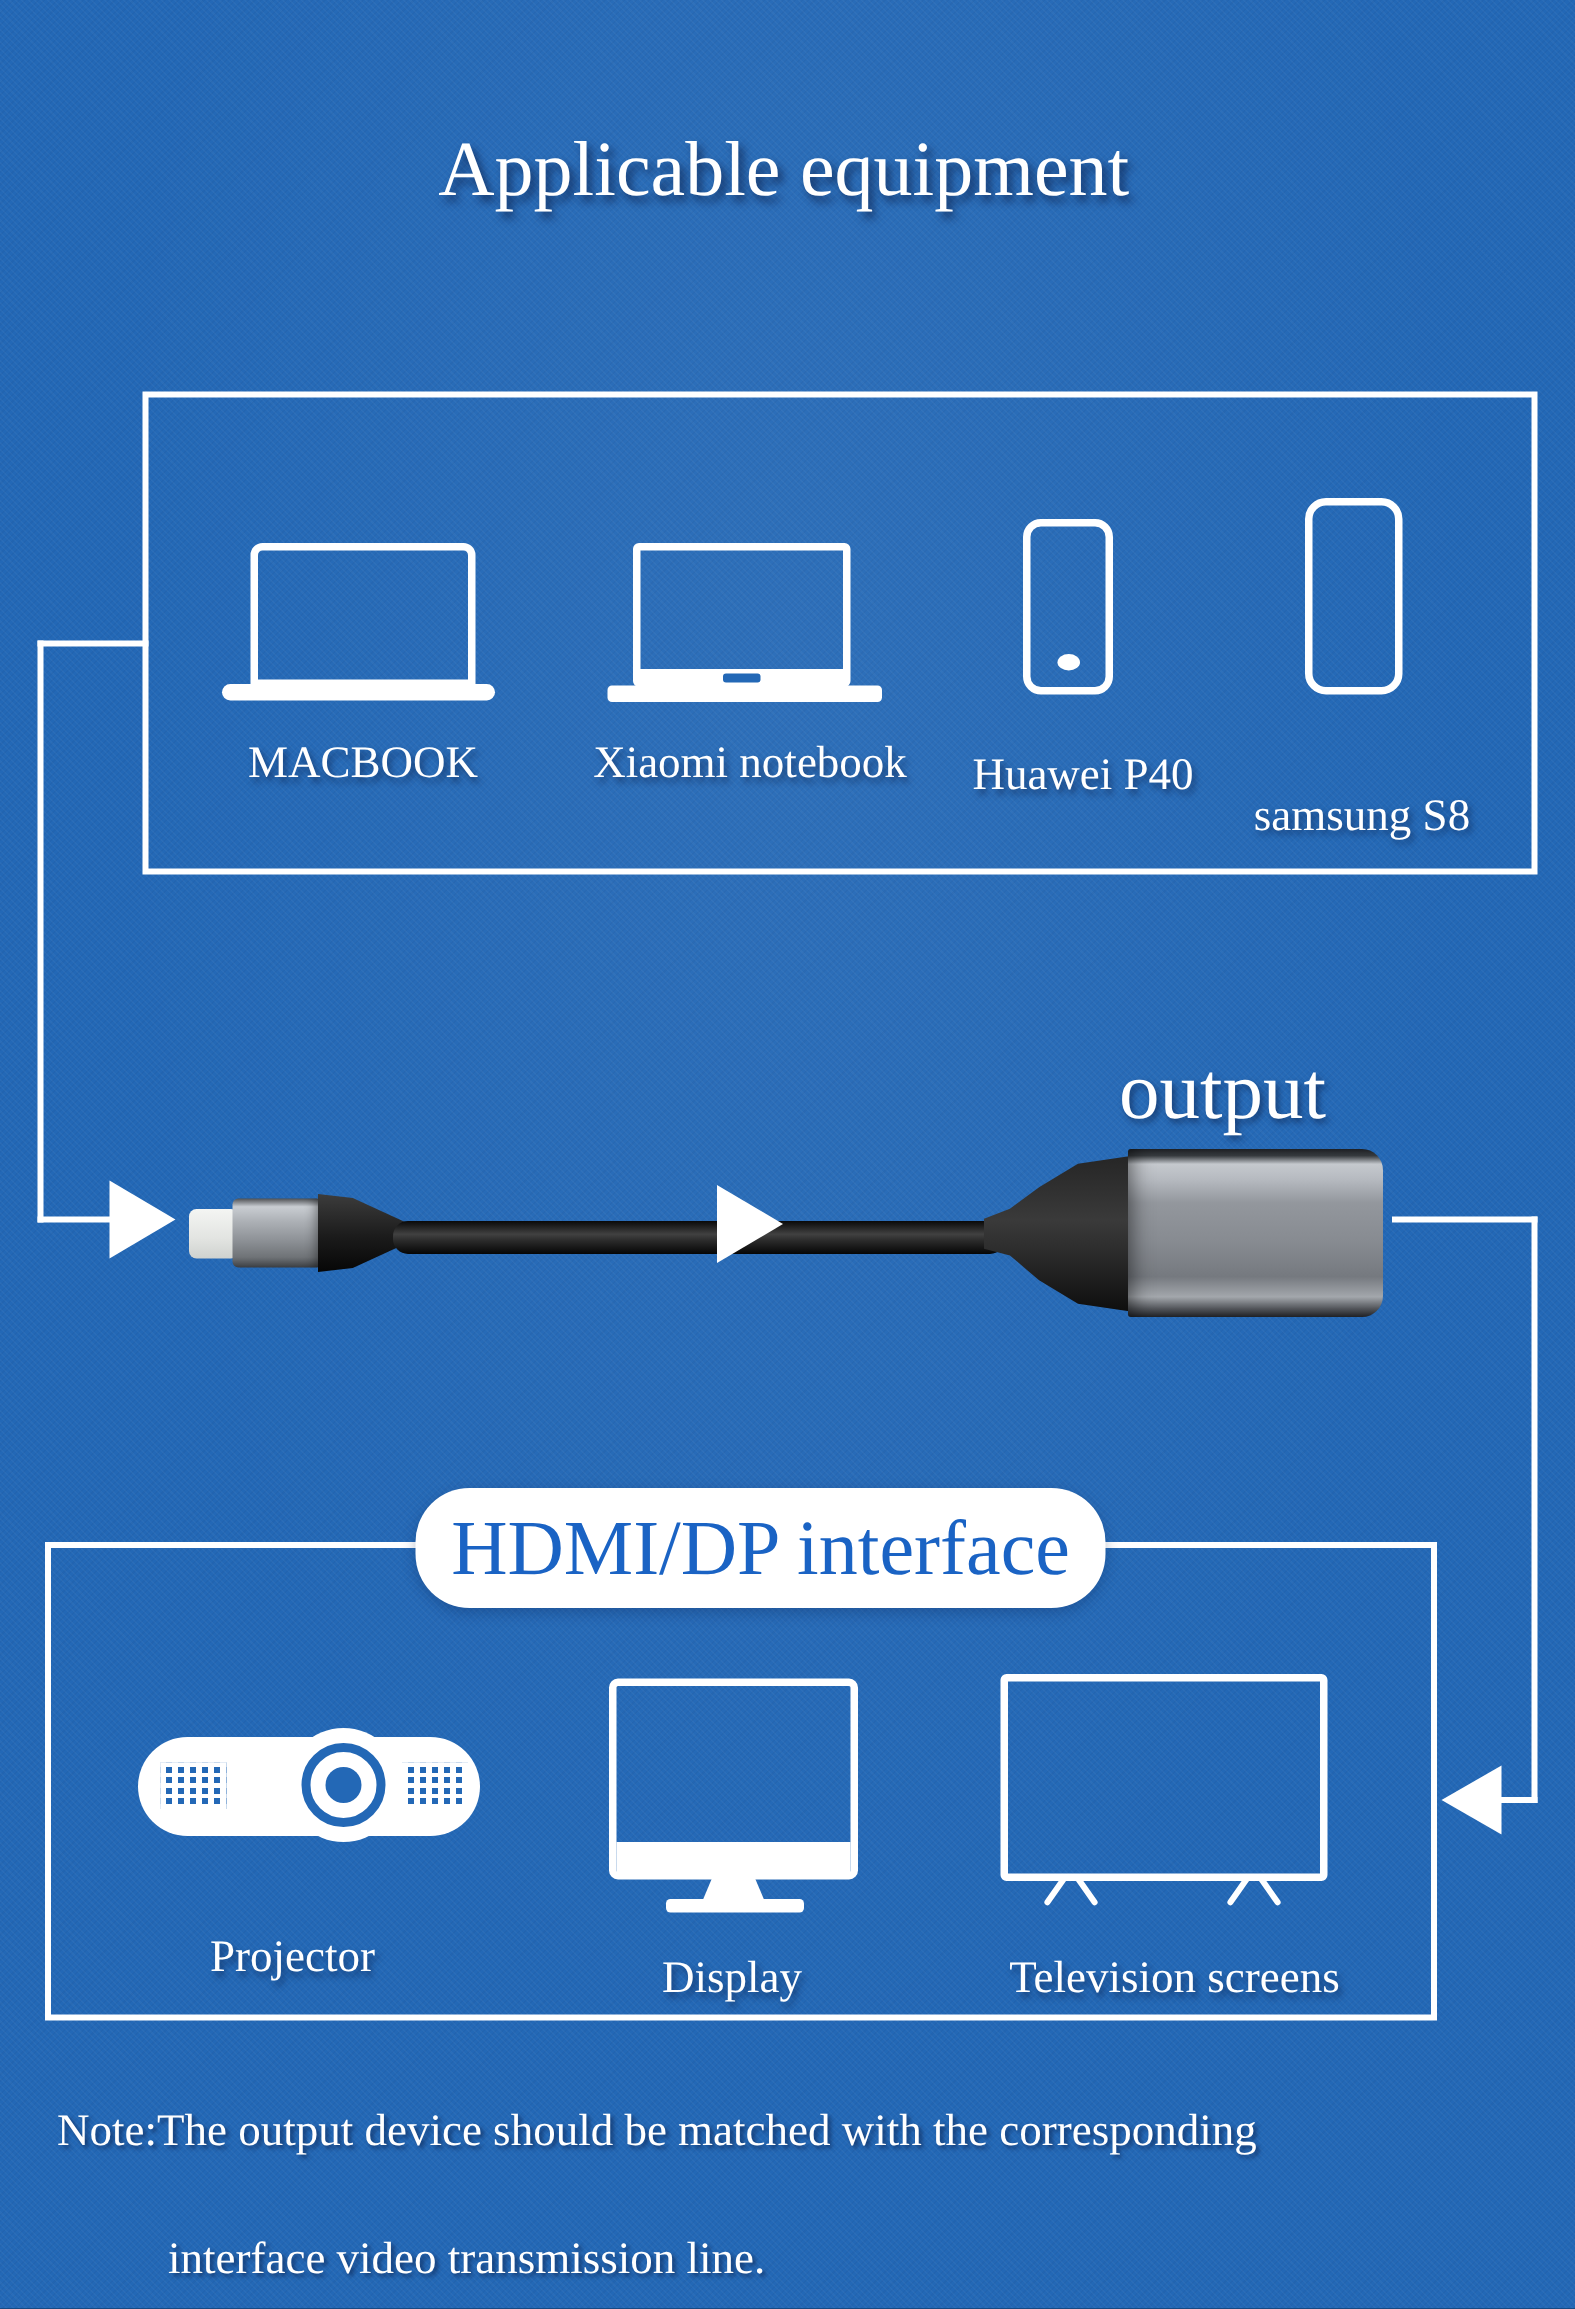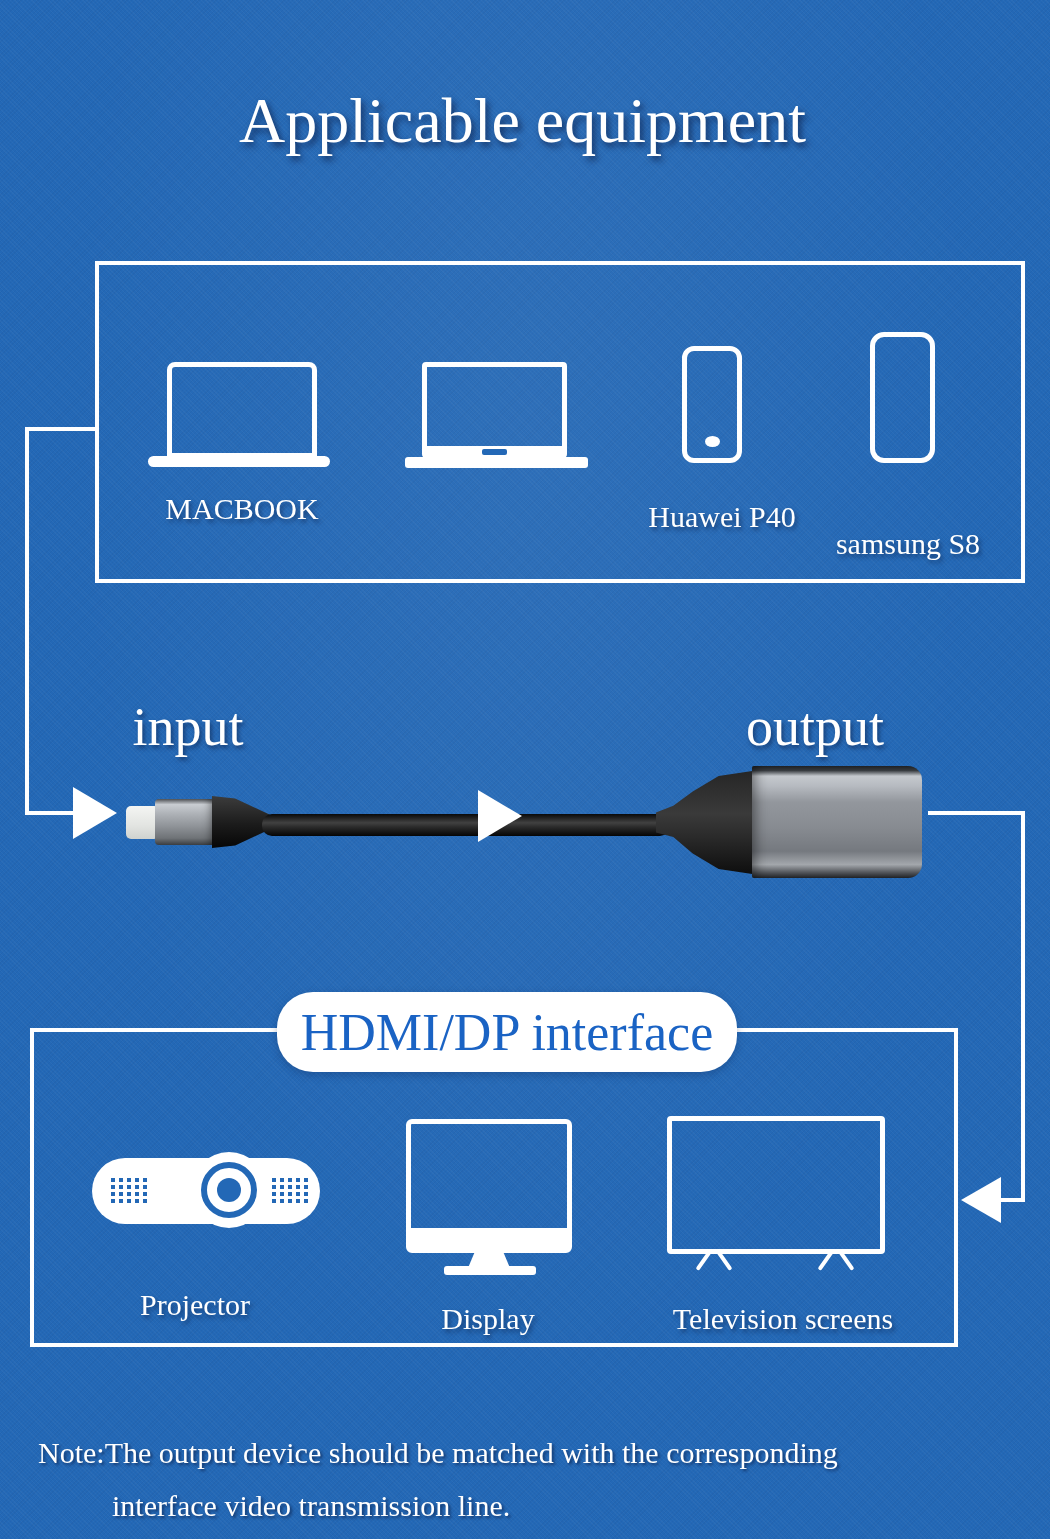--- a/index.html
+++ b/index.html
@@ -21,21 +21,21 @@
     color:#1a63c4;font-size:52px;z-index:6;white-space:nowrap;
     box-shadow:0 3px 9px rgba(8,28,74,.28);
   }
   .label{
     position:absolute;color:#fff;white-space:nowrap;
     text-shadow:2px 3px 4px rgba(5,15,50,.5);
   }
   .dev-label{font-size:30px;transform:translateX(-50%);}
   .io-label{font-size:54px;transform:translateX(-50%);}
   .title{
-    left:0;right:5px;top:84px;text-align:center;font-size:64px;
+    left:0;right:5px;top:84px;text-align:center;font-size:52px;
     text-shadow:3px 4px 6px rgba(5,12,45,.6);
   }
   .note-line{font-size:30px;text-shadow:2px 2px 3px rgba(5,15,50,.55);}
   .arr-r{position:absolute;width:0;height:0;z-index:4;
     border-top:26px solid transparent;border-bottom:26px solid transparent;
     border-left:44px solid #fff;}
   .arr-l{position:absolute;width:0;height:0;z-index:4;
     border-top:23px solid transparent;border-bottom:23px solid transparent;
     border-right:40px solid #fff;}
   .laptop-screen{position:absolute;border:5px solid #fff;border-radius:8px 8px 2px 2px;}
@@ -63,38 +63,38 @@
     <div class="laptop-base" style="left:148px;top:456px;width:182px;height:11px;"></div>
   </div>
   <div class="label dev-label" style="left:242px;top:492px;">MACBOOK</div>
 
   <div>
     <div class="laptop-screen" style="left:422px;top:362px;width:135px;height:86px;border-radius:4px;"></div>
     <div class="wline" style="left:425px;top:446px;width:139px;height:13px;"></div>
     <div class="abs" style="left:482px;top:449px;width:25px;height:6px;background:#2368b6;border-radius:2px;z-index:2;"></div>
     <div class="laptop-base" style="left:405px;top:457px;width:183px;height:11px;border-radius:3px;"></div>
   </div>
+  <div class="label dev-label" style="left:500px;top:492px;">Xiaomi notebook</div>
 
   <div>
     <div class="phone" style="left:682px;top:346px;width:50px;height:107px;border-radius:12px;"></div>
     <div class="abs" style="left:705px;top:436px;width:15px;height:11px;background:#fff;border-radius:50%;"></div>
   </div>
   <div class="label dev-label" style="left:722px;top:500px;text-align:right;">Huawei P40</div>
 
   <div>
     <div class="phone" style="left:870px;top:332px;width:55px;height:121px;"></div>
   </div>
   <div class="label dev-label" style="left:908px;top:492px;margin-top:35px;">samsung S8</div>
 
   <div class="wline" style="left:25px;top:427px;width:74px;height:4px;"></div>
   <div class="wline" style="left:25px;top:427px;width:4px;height:388px;"></div>
   <div class="wline" style="left:25px;top:811px;width:52px;height:4px;"></div>
   <div class="arr-r" style="left:73px;top:787px;"></div>
 
-  <div class="label io-label" style="left:188px;top:696px;">input</div>
   <div class="label io-label" style="left:815px;top:696px;">output</div>
 
   <div>
 
     <div class="abs" style="left:126px;top:806px;width:33px;height:33px;background:linear-gradient(180deg,#f4f5f3,#e2e4e1 60%,#cfd2cf);border-radius:5px;"></div>
 
     <div class="abs" style="left:155px;top:799px;width:60px;height:46px;border-radius:4px;
       background:linear-gradient(180deg,#54575b 0%,#c9cdd2 12%,#aeb2b7 32%,#8e9297 60%,#6f7377 85%,#3f4246 100%);
       box-shadow:inset -8px 0 8px -4px rgba(0,0,0,.45);"></div>
 
@@ -149,16 +149,16 @@
 
   <div>
     <div class="abs" style="left:667px;top:1116px;width:208px;height:128px;border:5px solid #fff;border-radius:4px;"></div>
     <div class="tv-leg" style="left:702px;top:1248px;transform:rotate(35deg);"></div>
     <div class="tv-leg" style="left:722px;top:1248px;transform:rotate(-35deg);"></div>
     <div class="tv-leg" style="left:824px;top:1248px;transform:rotate(35deg);"></div>
     <div class="tv-leg" style="left:844px;top:1248px;transform:rotate(-35deg);"></div>
   </div>
   <div class="label dev-label" style="left:783px;top:1302px;">Television screens</div>
 
-  <div class="label note-line" style="left:38px;top:1404px;margin-top:32px;">Note:The output device should be matched with the corresponding</div>
+  <div class="label note-line" style="left:38px;top:1404px;">Note:The output device should be matched with the corresponding</div>
   <div class="label note-line" style="left:112px;top:1489px;">interface video transmission line.</div>
 
 </div>
 
 </body></html>

